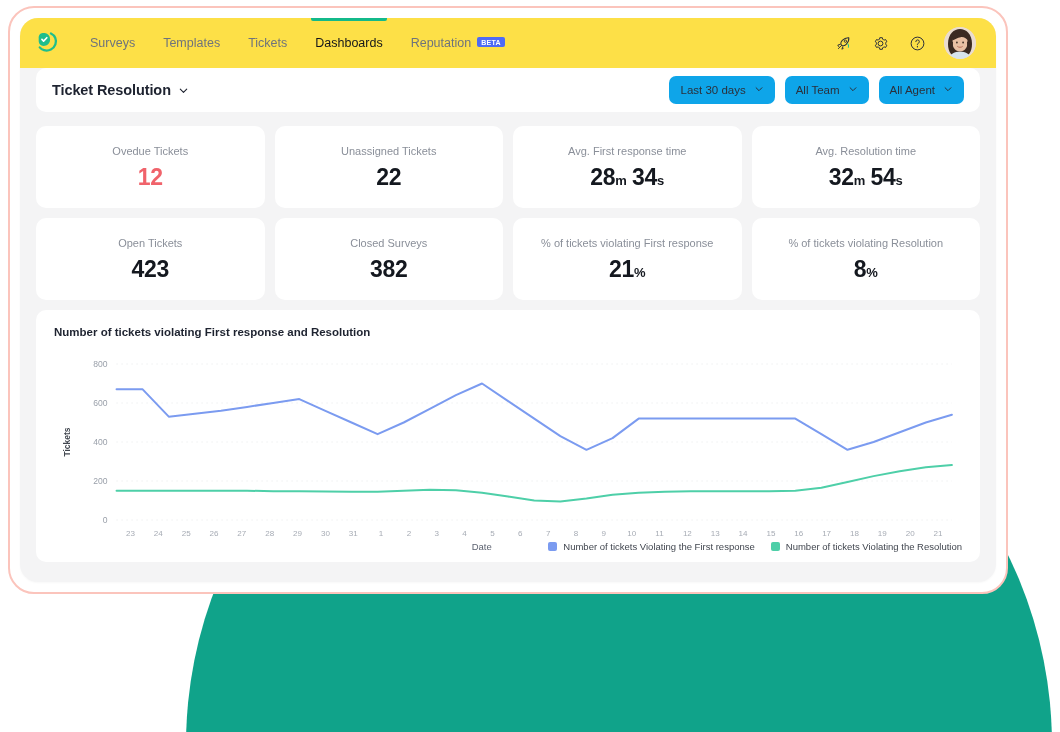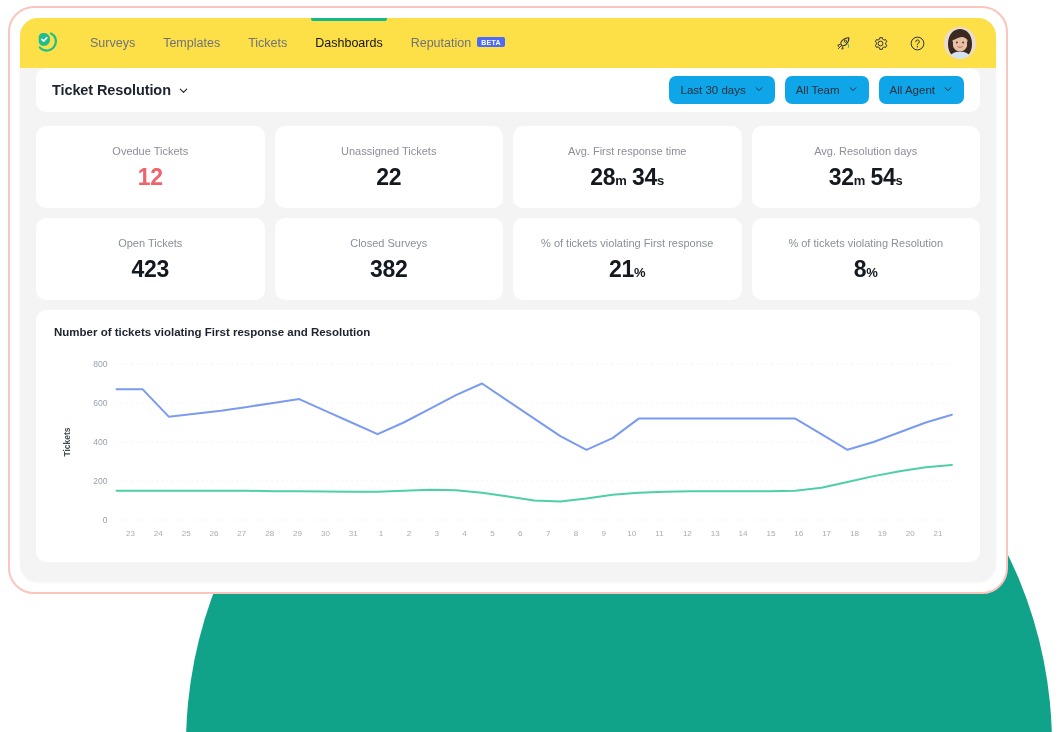--- a/index.html
+++ b/index.html
@@ -399,21 +399,21 @@
             <span>22</span>
           </div>
         </div>
         <div class="kpi-card">
           <div class="kpi-label">Avg. First response time</div>
           <div class="kpi-value">
             <span>28</span><span class="kpi-unit">m</span><span class="kpi-gap"></span><span>34</span><span class="kpi-unit">s</span>
           </div>
         </div>
         <div class="kpi-card">
-          <div class="kpi-label">Avg. Resolution days</div>
+          <div class="kpi-label">Avg. Resolution time</div>
           <div class="kpi-value">
             <span>32</span><span class="kpi-unit">m</span><span class="kpi-gap"></span><span>54</span><span class="kpi-unit">s</span>
           </div>
         </div>
       </div>
 
       <div class="kpi-grid">
         <div class="kpi-card">
           <div class="kpi-label">Open Tickets</div>
           <div class="kpi-value">
@@ -482,17 +482,30 @@
               <text x="738.2" y="178" text-anchor="middle" font-size="8" fill="#A7ACB5" font-family="&quot;Liberation Sans&quot;, sans-serif">16</text>
               <text x="765.8" y="178" text-anchor="middle" font-size="8" fill="#A7ACB5" font-family="&quot;Liberation Sans&quot;, sans-serif">17</text>
               <text x="793.4" y="178" text-anchor="middle" font-size="8" fill="#A7ACB5" font-family="&quot;Liberation Sans&quot;, sans-serif">18</text>
               <text x="821" y="178" text-anchor="middle" font-size="8" fill="#A7ACB5" font-family="&quot;Liberation Sans&quot;, sans-serif">19</text>
               <text x="848.6" y="178" text-anchor="middle" font-size="8" fill="#A7ACB5" font-family="&quot;Liberation Sans&quot;, sans-serif">20</text>
               <text x="876.2" y="178" text-anchor="middle" font-size="8" fill="#A7ACB5" font-family="&quot;Liberation Sans&quot;, sans-serif">21</text>
               <polyline points="62.00,31.35 87.88,31.35 113.75,58.65 139.63,55.72 165.50,52.80 191.38,48.90 217.25,45.00 243.13,41.10 269.00,52.80 294.88,64.50 320.75,76.20 346.63,64.50 372.50,50.85 398.38,37.20 424.25,25.50 450.13,43.05 476.00,60.60 501.88,78.15 527.75,91.80 553.63,80.10 579.50,60.60 605.38,60.60 631.25,60.60 657.13,60.60 683.00,60.60 708.88,60.60 734.75,60.60 760.63,76.20 786.50,91.80 812.38,84.00 838.25,74.25 864.13,64.50 890.00,56.70" fill="none" stroke="#7B9BF0" stroke-width="2" stroke-linejoin="round" stroke-linecap="round" vector-effect="non-scaling-stroke"></polyline>
               <polyline points="62.00,132.75 87.88,132.75 113.75,132.75 139.63,132.75 165.50,132.75 191.38,132.75 217.25,133.14 243.13,133.34 269.00,133.53 294.88,133.72 320.75,133.72 346.63,132.75 372.50,131.78 398.38,132.36 424.25,134.70 450.13,138.60 476.00,142.50 501.88,143.47 527.75,140.55 553.63,136.65 579.50,134.70 605.38,133.72 631.25,133.14 657.13,133.14 683.00,133.14 708.88,133.14 734.75,132.75 760.63,129.82 786.50,123.97 812.38,118.13 838.25,113.25 864.13,109.35 890.00,107.01" fill="none" stroke="#4ECFA8" stroke-width="2" stroke-linejoin="round" stroke-linecap="round" vector-effect="non-scaling-stroke"></polyline>
             </svg>
         </div>
+        <div class="chart-footer">
+          <span class="axis-xlabel">Date</span>
+          <div class="legend">
+            <div class="legend-item">
+              <span class="legend-swatch" id="sw0" style="background: rgb(123, 155, 240);"></span>
+              <span>Number of tickets Violating the First response</span>
+            </div>
+            <div class="legend-item">
+              <span class="legend-swatch" id="sw1" style="background: rgb(78, 207, 168);"></span>
+              <span>Number of tickets Violating the Resolution</span>
+            </div>
+          </div>
+        </div>
       </div>
 
     </div>
   </div>
 </div>
 
 </body></html>

